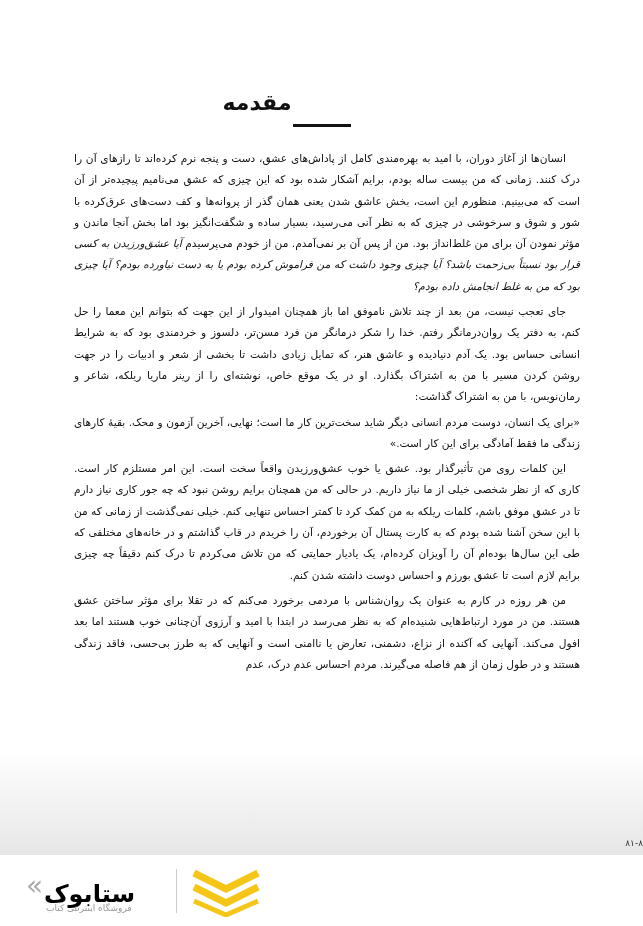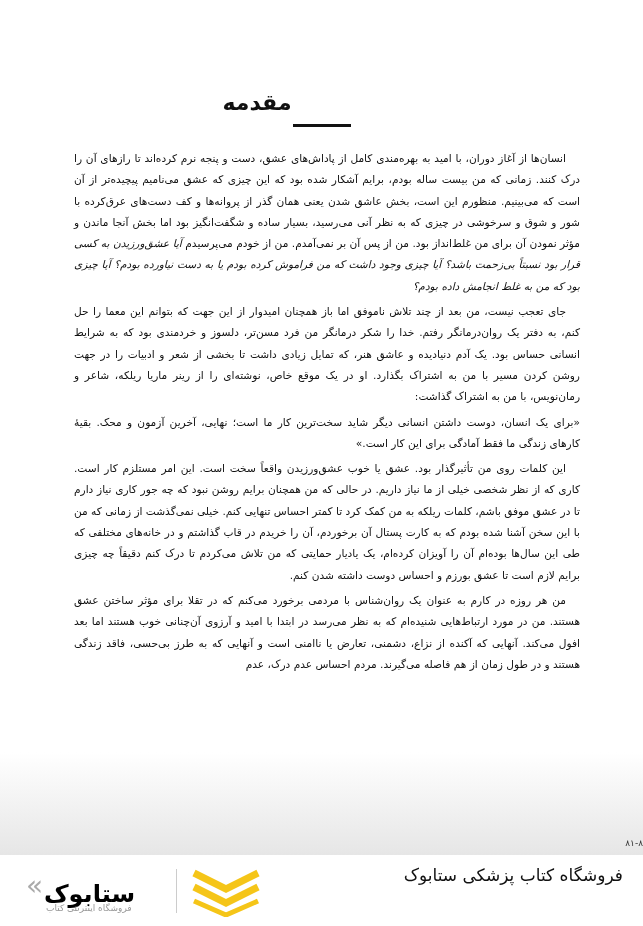--- a/index.html
+++ b/index.html
@@ -35,34 +35,33 @@
 </head>
 <body>
 
 <div class="page">
   <div class="title">مقدمه</div>
   <div class="title-rule"></div>
 
   <div class="body">
     <p class="indent"><span>انسان‌ها از آغاز دوران، با امید به بهره‌مندی کامل از پاداش‌های عشق، دست و پنجه نرم کرده‌اند تا رازهای آن را درک کنند. زمانی که من بیست ساله بودم، برایم آشکار شده بود که این چیزی که عشق می‌نامیم پیچیده‌تر از آن است که می‌بینیم. منظورم این است، بخش عاشق شدن یعنی همان گذر از پروانه‌ها و کف دست‌های عرق‌کرده با شور و شوق و سرخوشی در چیزی که به نظر آنی می‌رسید، بسیار ساده و شگفت‌انگیز بود اما بخش آنجا ماندن و مؤثر نمودن آن برای من غلط‌انداز بود. من از پس آن بر نمی‌آمدم. من از خودم می‌پرسیدم</span> <span class="em">آیا عشق‌ورزیدن به کسی قرار بود نسبتاً بی‌زحمت باشد؟ آیا چیزی وجود داشت که من فراموش کرده بودم یا به دست نیاورده بودم؟ آیا چیزی بود که من به غلط انجامش داده بودم؟</span></p>
     <p class="indent">جای تعجب نیست، من بعد از چند تلاش ناموفق اما باز همچنان امیدوار از این جهت که بتوانم این معما را حل کنم، به دفتر یک روان‌درمانگر رفتم. خدا را شکر درمانگر من فرد مسن‌تر، دلسوز و خردمندی بود که به شرایط انسانی حساس بود. یک آدم دنیادیده و عاشق هنر، که تمایل زیادی داشت تا بخشی از شعر و ادبیات را در جهت روشن کردن مسیر با من به اشتراک بگذارد. او در یک موقع خاص، نوشته‌ای را از رینر ماریا ریلکه، شاعر و رمان‌نویس، با من به اشتراک گذاشت:</p>
-    <p class="quote">«برای یک انسان، دوست داشتن انسانی دیگر شاید سخت‌ترین کار ما است؛ نهایی، آخرین آزمون و محک. بقیهٔ کارهای زندگی ما فقط آمادگی برای این کار است.»</p>
+    <p class="quote">«برای یک انسان، دوست مردم انسانی دیگر شاید سخت‌ترین کار ما است؛ نهایی، آخرین آزمون و محک. بقیهٔ کارهای زندگی ما فقط آمادگی برای این کار است.»</p>
     <p class="indent">این کلمات روی من تأثیرگذار بود. عشق یا خوب عشق‌ورزیدن واقعاً سخت است. این امر مستلزم کار است. کاری که از نظر شخصی خیلی از ما نیاز داریم. در حالی که من همچنان برایم روشن نبود که چه جور کاری نیاز دارم تا در عشق موفق باشم، کلمات ریلکه به من کمک کرد تا کمتر احساس تنهایی کنم. خیلی نمی‌گذشت از زمانی که من با این سخن آشنا شده بودم که به کارت پستال آن برخوردم، آن را خریدم در قاب گذاشتم و در خانه‌های مختلفی که طی این سال‌ها بوده‌ام آن را آویزان کرده‌ام، یک یادیار حمایتی که من تلاش می‌کردم تا درک کنم دقیقاً چه چیزی برایم لازم است تا عشق بورزم و احساس دوست داشته شدن کنم.</p>
     <p class="indent">من هر روزه در کارم به عنوان یک روان‌شناس با مردمی برخورد می‌کنم که در تقلا برای مؤثر ساختن عشق هستند. من در مورد ارتباط‌هایی شنیده‌ام که به نظر می‌رسد در ابتدا با امید و آرزوی آن‌چنانی خوب هستند اما بعد افول می‌کند. آنهایی که آکنده از نزاع، دشمنی، تعارض یا ناامنی است و آنهایی که به طرز بی‌حسی، فاقد زندگی هستند و در طول زمان از هم فاصله می‌گیرند. مردم احساس عدم درک، عدم</p>
   </div>
 
   <div class="page-number">۸۱-۸</div>
 </div>
 
 <div class="footer">
   <div class="logo">
     <span class="logo-arrows">«</span>
     <span class="logo-word">ستابوک</span>
     <span class="logo-tag">فروشگاه اینترنتی کتاب</span>
     <div class="logo-sep"></div>
     <svg class="logo-mark" width="72" height="48" viewBox="0 0 72 48">
       <polyline points="4,4 36,20 68,4" fill="none" stroke="#f5c518" stroke-width="7"></polyline>
       <polyline points="4,18 36,34 68,18" fill="none" stroke="#f5c518" stroke-width="7"></polyline>
       <polyline points="4,32 36,46 68,32" fill="none" stroke="#f5c518" stroke-width="5"></polyline>
     </svg>
   </div>
-  <div class="store-name">فروشگاه کتاب پزشکی ستابوک</div>
 </div>
 
 </body></html>

